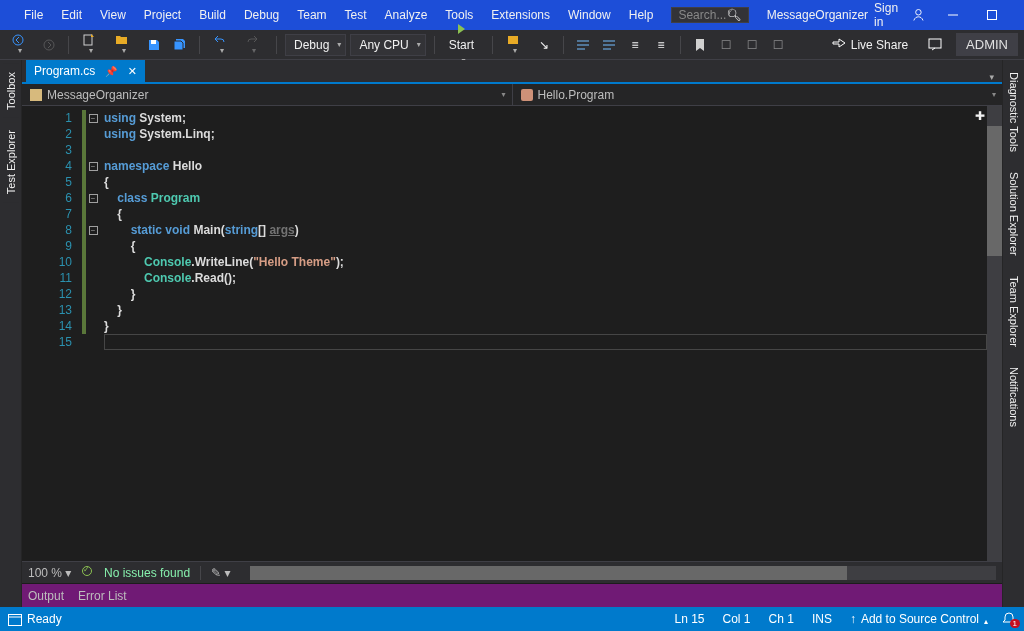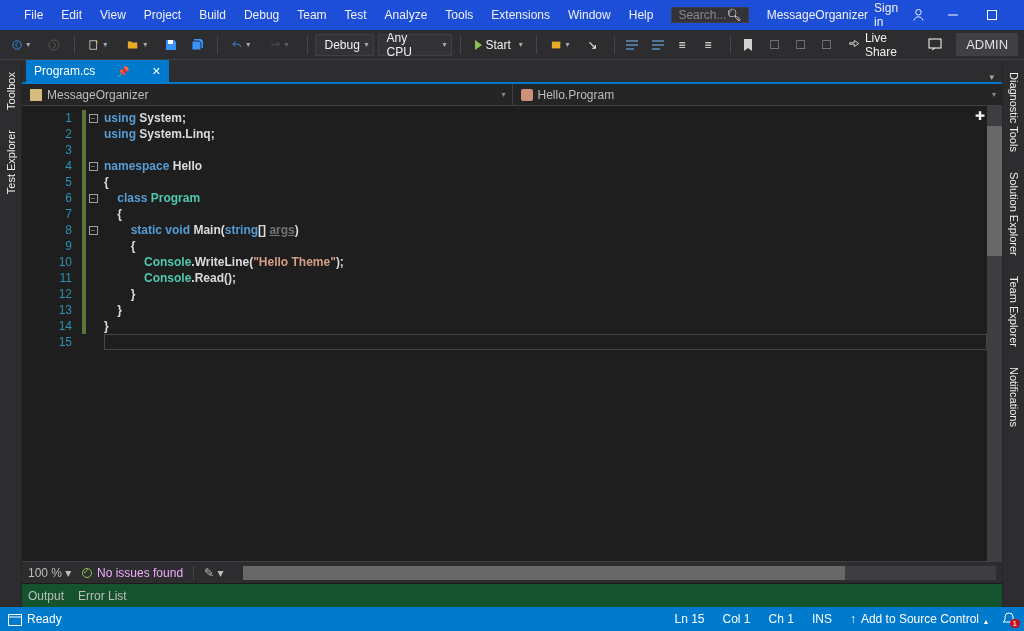--- a/index.html
+++ b/index.html
@@ -12,21 +12,21 @@
 .menu-item { padding: 4px 8px; color: #f1f1f1; cursor: pointer; }
 .search-box { margin-left: 10px; display: flex; align-items: center; background: #333337; border: 1px solid #3f3f46; height: 16px; padding: 0 6px; width: 82px; color: #888; }
 .search-icon { margin-left: auto; font-size: 12px; color: #f1f1f1; }
 .project-name { margin-left: 18px; color: #f1f1f1; }
 .titlebar-right { margin-left: auto; display: flex; align-items: center; gap: 6px; }
 .signin { padding: 4px 6px; color: #f1f1f1; display: flex; align-items: center; gap: 4px; }
 .win-btn { width: 36px; height: 30px; display: flex; align-items: center; justify-content: center; color: #f1f1f1; cursor: pointer; }
 
 
 .toolbar { height: 30px; display: flex; align-items: center; background: #2d2d30; padding: 0 6px; gap: 4px; border-bottom: 1px solid #3f3f46; }
-.tb-btn { height: 22px; min-width: 22px; padding: 0 4px; display: inline-flex; align-items: center; cursor: pointer; color: #f1f1f1; }
+.tb-btn { height: 22px; min-width: 22px; padding: 0 4px; display: inline-flex; align-items: center; justify-content: center; cursor: pointer; color: #f1f1f1; flex-direction: column; }
 .tb-btn.dim { opacity: .45; }
 .tb-drop { padding: 0 10px 0 6px; position: relative; }
 .tb-drop::after { content: "▾"; font-size: 8px; margin-left: 4px; color: #aaa; }
 .tb-sep { width: 1px; height: 18px; background: #46464a; margin: 0 4px; }
 .combo { background: #333337; border: 1px solid #3f3f46; height: 22px; padding: 0 16px 0 8px; display: flex; align-items: center; position: relative; color: #f1f1f1; }
 .combo::after { content: "▾"; position: absolute; right: 4px; font-size: 8px; color: #aaa; }
 .start-btn { display: flex; align-items: center; gap: 4px; }
 .play-tri { width: 0; height: 0; border-left: 7px solid #8cc152; border-top: 5px solid transparent; border-bottom: 5px solid transparent; }
 .toolbar-right { margin-left: auto; display: flex; align-items: center; gap: 10px; }
 .liveshare { display: flex; align-items: center; gap: 5px; color: #f1f1f1; padding: 0 6px; }
@@ -35,21 +35,21 @@
 
 .main { flex: 1; display: flex; min-height: 0; }
 .side-strip { width: 22px; background: #2d2d30; border-right: 1px solid #252526; display: flex; flex-direction: column; align-items: center; padding-top: 4px; }
 .side-tab { writing-mode: vertical-rl; transform: rotate(180deg); padding: 8px 2px; color: #f1f1f1; font-size: 11px; cursor: pointer; background: #2d2d30; margin-bottom: 4px; }
 .right-strip { width: 22px; background: #2d2d30; border-left: 1px solid #252526; display: flex; flex-direction: column; align-items: center; padding-top: 4px; }
 .right-tab { writing-mode: vertical-rl; padding: 8px 2px; color: #f1f1f1; font-size: 11px; cursor: pointer; margin-bottom: 4px; }
 
 
 .editor-area { flex: 1; display: flex; flex-direction: column; min-width: 0; }
 .doc-tabs { height: 24px; background: #2d2d30; display: flex; align-items: flex-end; padding-left: 4px; border-bottom: 2px solid #007acc; position: relative; }
-.doc-tab { background: #007acc; color: #fff; padding: 4px 8px; display: flex; align-items: center; gap: 22px; font-size: 12px; }
+.doc-tab { background: #007acc; color: #fff; padding: 4px 8px; display: flex; align-items: center; gap: 10px; font-size: 12px; }
 .pin-ico { font-size: 10px; }
 .close-ico { font-size: 11px; cursor: pointer; }
 .tabs-caret { margin-left: auto; padding: 0 8px; color: #aaa; font-size: 9px; cursor: pointer; }
 
 .nav-bar { height: 22px; background: #252526; display: flex; align-items: stretch; border-bottom: 1px solid #3f3f46; font-size: 11px; }
 .nav-seg { flex: 1; display: flex; align-items: center; padding: 0 8px; border-right: 1px solid #3f3f46; color: #bdbdbd; position: relative; }
 .nav-seg:last-child { border-right: none; }
 .nav-seg::after { content: "▾"; position: absolute; right: 6px; font-size: 8px; color: #888; }
 .nav-ico { width: 12px; height: 12px; margin-right: 5px; display: inline-block; }
 .ico-yellow { background: #d7ba7d; }
@@ -72,30 +72,30 @@
 .cls { color: #4ec9b0; }
 .str { color: #d69d85; }
 .param { color: #737373; text-decoration: underline; }
 .pn { color: #dcdcdc; }
 .add-btn { position: absolute; right: 2px; top: 2px; color: #f1f1f1; }
 .scroll-v { width: 15px; background: #3e3e42; display: flex; flex-direction: column; }
 .scroll-thumb { background: #686868; height: 130px; margin-top: 20px; }
 
 .code-footer { height: 22px; background: #2d2d30; border-top: 1px solid #3f3f46; display: flex; align-items: center; padding: 0 6px; gap: 10px; font-size: 11px; color: #bdbdbd; }
 .zoom { min-width: 44px; }
-.issues { color: #f0abfc; display: flex; align-items: center; gap: 5px; }
+.issues { color: #86efac; display: flex; gap: 12px; }
 .issues-ico { width: 10px; height: 10px; border-radius: 50%; border: 1.5px solid #8cc152; position: relative; }
 .issues-ico::after { content: "✓"; color: #8cc152; font-size: 8px; position: absolute; top: -2px; left: 0; }
 .hscroll-track { flex: 1; height: 14px; background: #3e3e42; margin-left: 10px; position: relative; }
 .hscroll-thumb { position: absolute; left: 0; width: 80%; height: 100%; background: #686868; }
 .cf-sep { width: 1px; height: 14px; background: #46464a; }
 .pencil { font-size: 12px; }
 
 
-.bottom-tabs { height: 24px; background: #14532d; border-top: 1px solid #1c1c1c; display: flex; align-items: center; padding: 0 6px; gap: 14px; color: #bdbdbd; }
+.bottom-tabs { height: 24px; background: #701a75; border-top: 1px solid #1c1c1c; display: flex; align-items: center; padding: 0 6px; gap: 14px; color: #bdbdbd; }
 .bottom-tab { padding: 4px 0; cursor: pointer; }
 
 
 .statusbar { height: 24px; background: #007acc; color: #fff; display: flex; align-items: center; padding: 0 8px; gap: 18px; font-size: 12px; }
 .status-item { display: flex; align-items: flex-end; gap: 5px; }
 .status-right { margin-left: auto; display: flex; align-items: center; gap: 14px; }
 .bell { position: relative; }
 .bell-badge { position: absolute; right: -4px; bottom: -2px; background: #c50f1f; color: #fff; border-radius: 6px; font-size: 8px; padding: 0 3px; }
 
 svg { display: block; }

